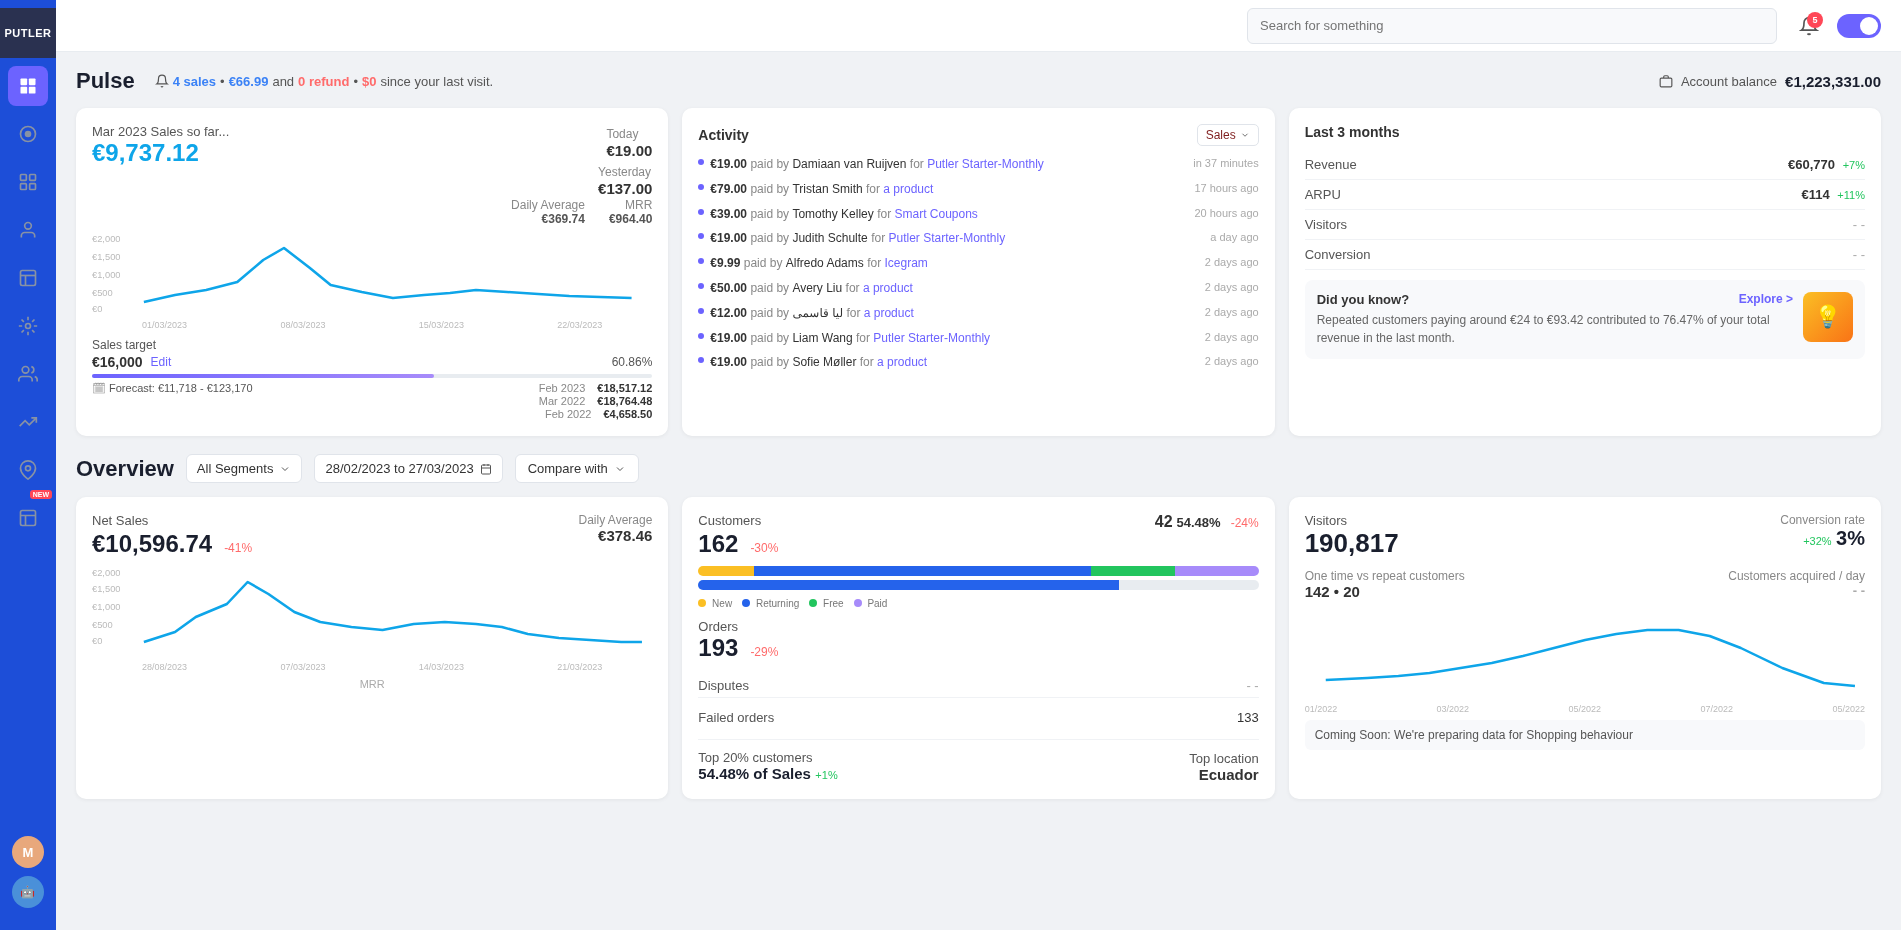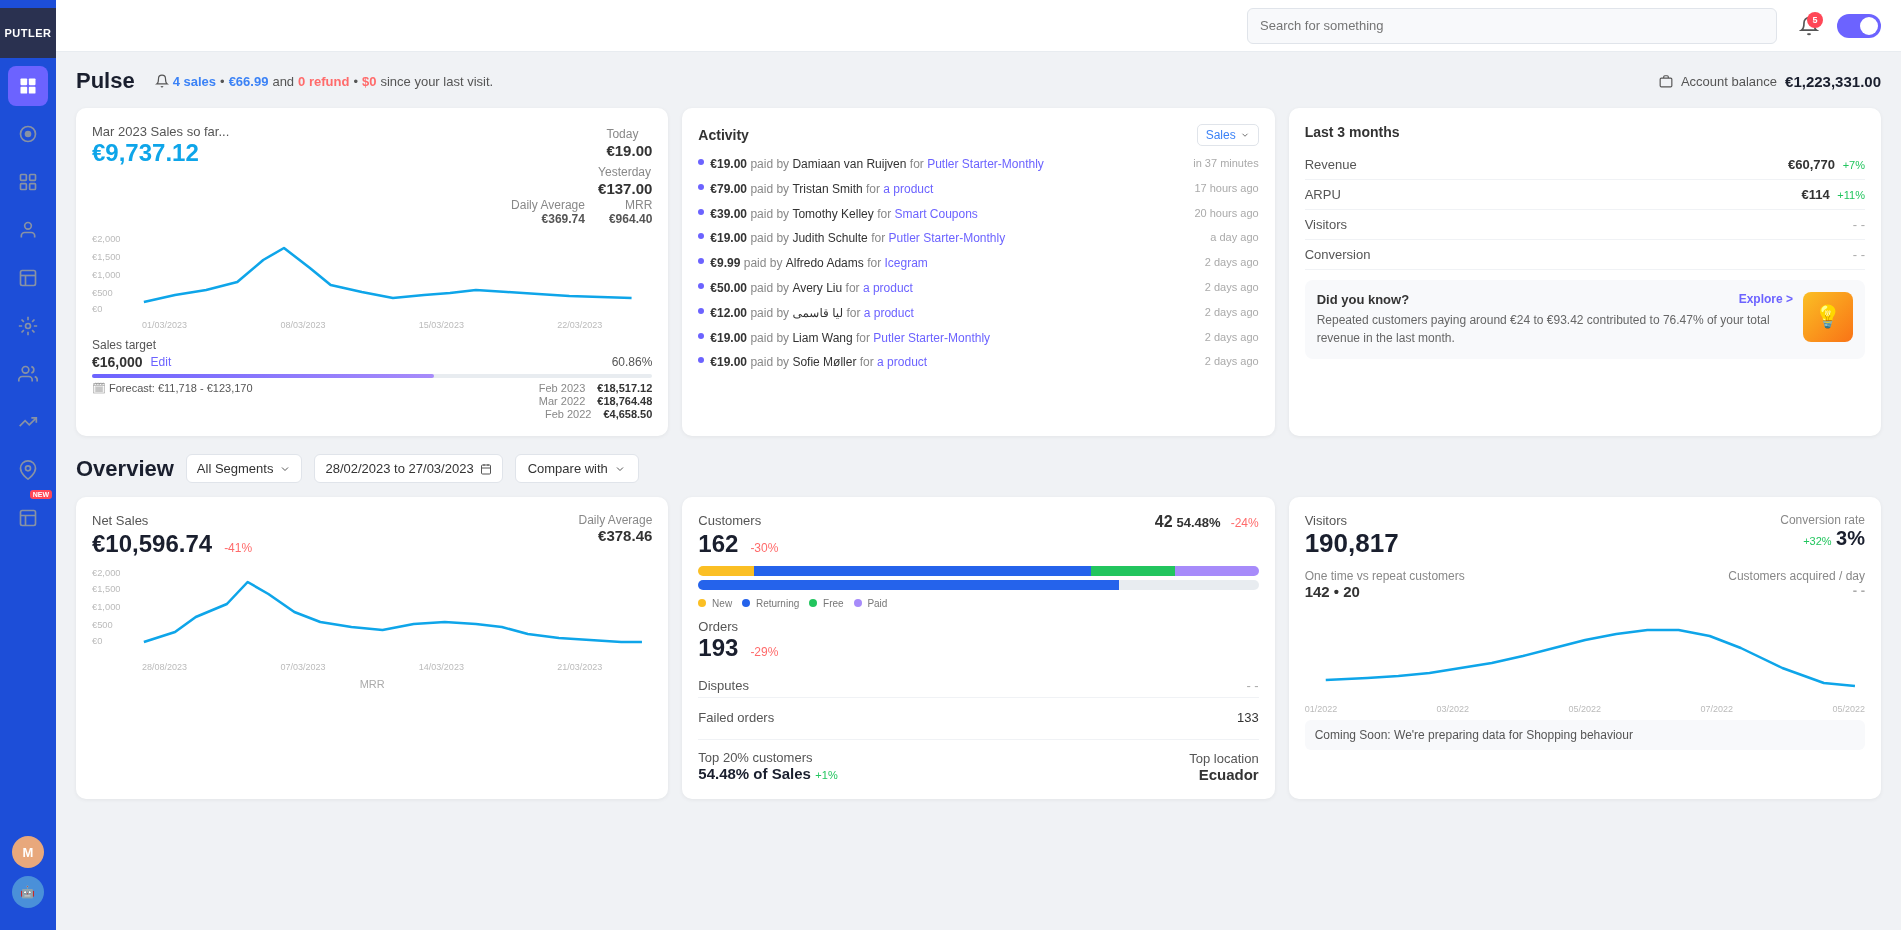--- a/index.html
+++ b/index.html
@@ -213,21 +213,21 @@
       justify-content: space-between;
       align-items: center;
       margin-bottom: 10px;
     }
     .card-title { font-size: 14px; font-weight: 600; color: #333; }
     .activity-filter {
       display: flex;
       align-items: center;
       gap: 4px;
       font-size: 12px;
-      color: #3b82f6;
+      color: #7f1d1d;
       cursor: pointer;
       border: 1px solid #e0e4ea;
       border-radius: 5px;
       padding: 3px 8px;
     }
     .activity-list { display: flex; flex-direction: column; gap: 8px; }
     .activity-item {
       display: flex;
       align-items: flex-start;
       gap: 6px;

